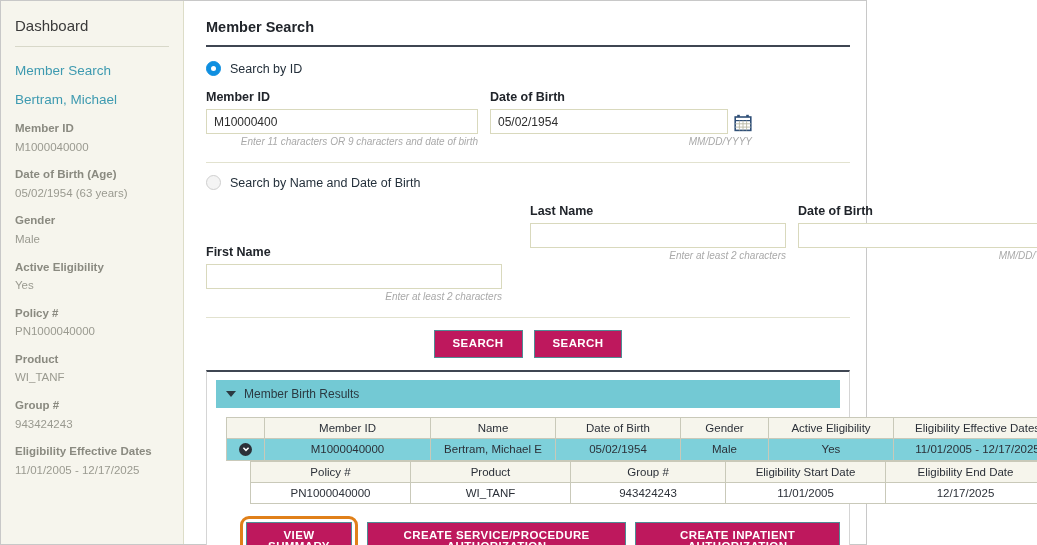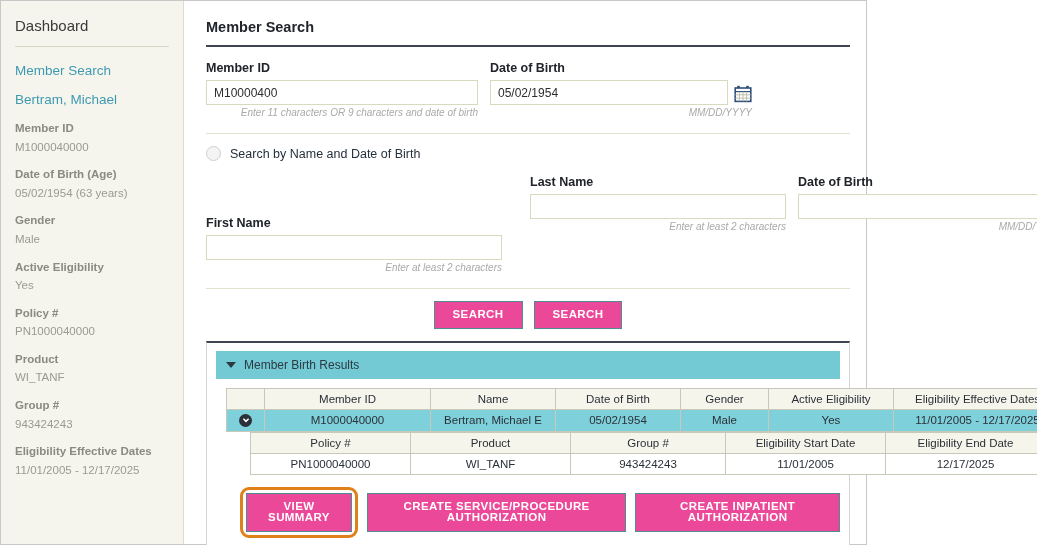--- a/index.html
+++ b/index.html
@@ -172,21 +172,21 @@
   .row-name .field-last  { flex: 0 0 272px; padding-left: 16px; }
   .row-name .field-dob2  { flex: 0 0 264px; }
 
   
   .btn {
     font-family: "Liberation Sans", sans-serif;
     font-size: 11.5px;
     font-weight: bold;
     letter-spacing: 0.4px;
     color: #ffffff;
-    background: #ec4899;
+    background: #be185d;
     border: 1px solid #4f8c94;
     padding: 7px 18px;
     cursor: pointer;
     line-height: 1;
   }
   .btn-row {
     display: flex;
     justify-content: center;
     gap: 11px;
     margin: 4px 0 0 0;
@@ -337,20 +337,24 @@
     <div class="sb-field">
       <div class="sb-label">Eligibility Effective Dates</div>
       <div class="sb-value">11/01/2005 - 12/17/2025</div>
     </div>
   </aside>
 
   <main class="main">
     <div class="page-title">Member Search</div>
     <div class="rule-dark"></div>
 
+    <div class="radio-row">
+      <span class="radio on"></span>
+      <span class="radio-label">Search by ID</span>
+    </div>
 
     <div class="fields row-id">
       <div class="field field-member">
         <div class="f-label">Member ID</div>
         <div class="f-inputwrap">
           <input class="f-input" type="text" value="M10000400" style="">
         </div>
         <div class="f-hint">Enter 11 characters OR 9 characters and date of birth</div>
       </div>
 

